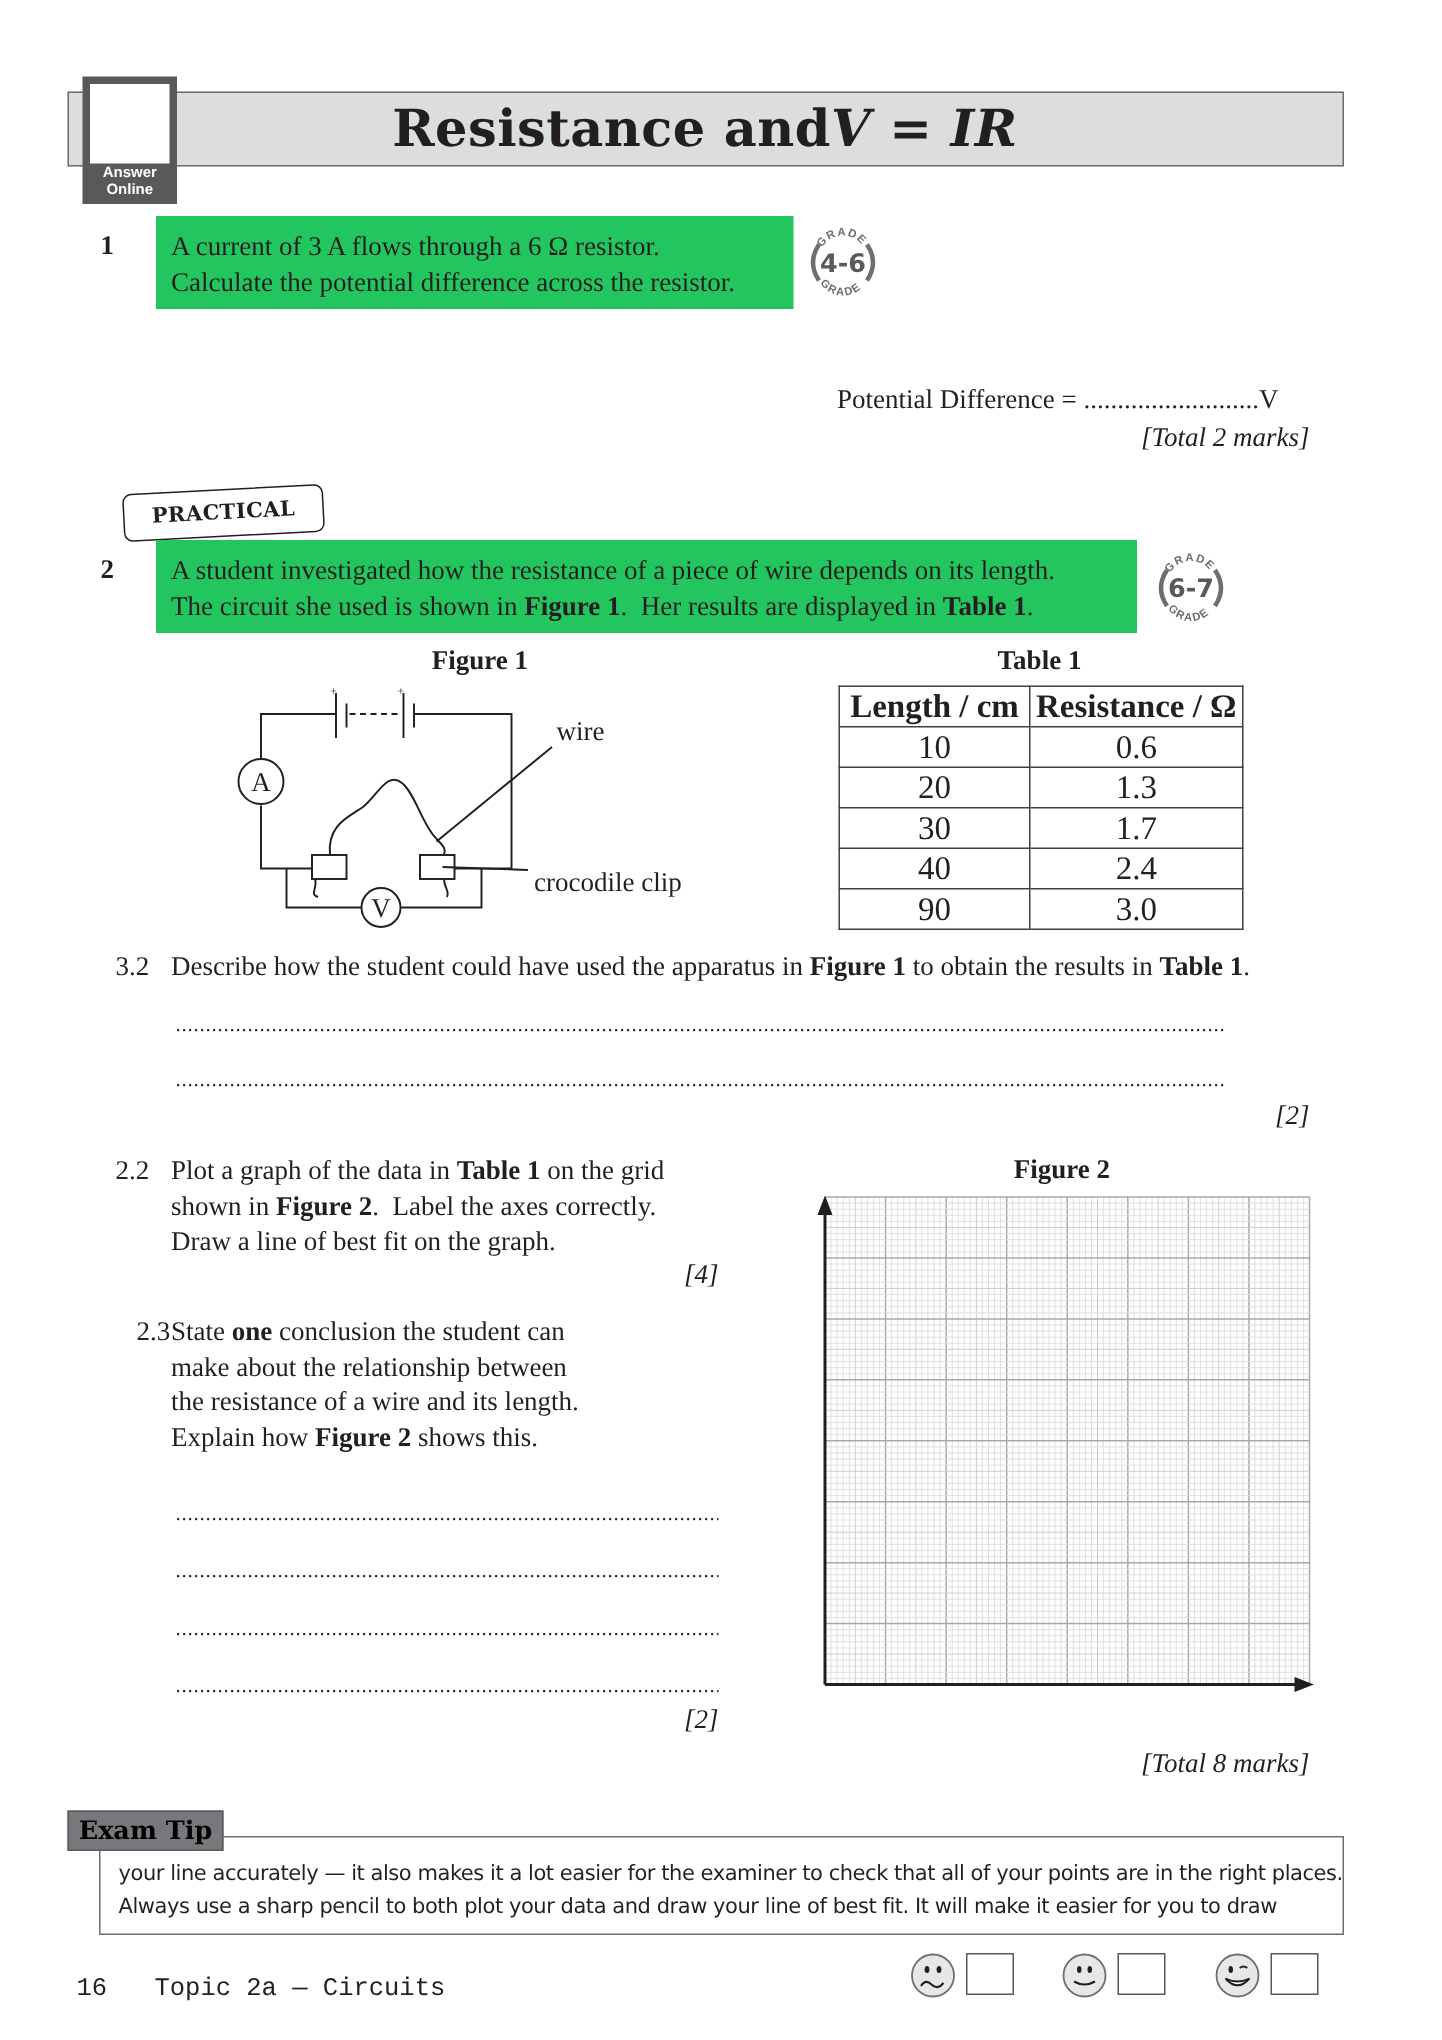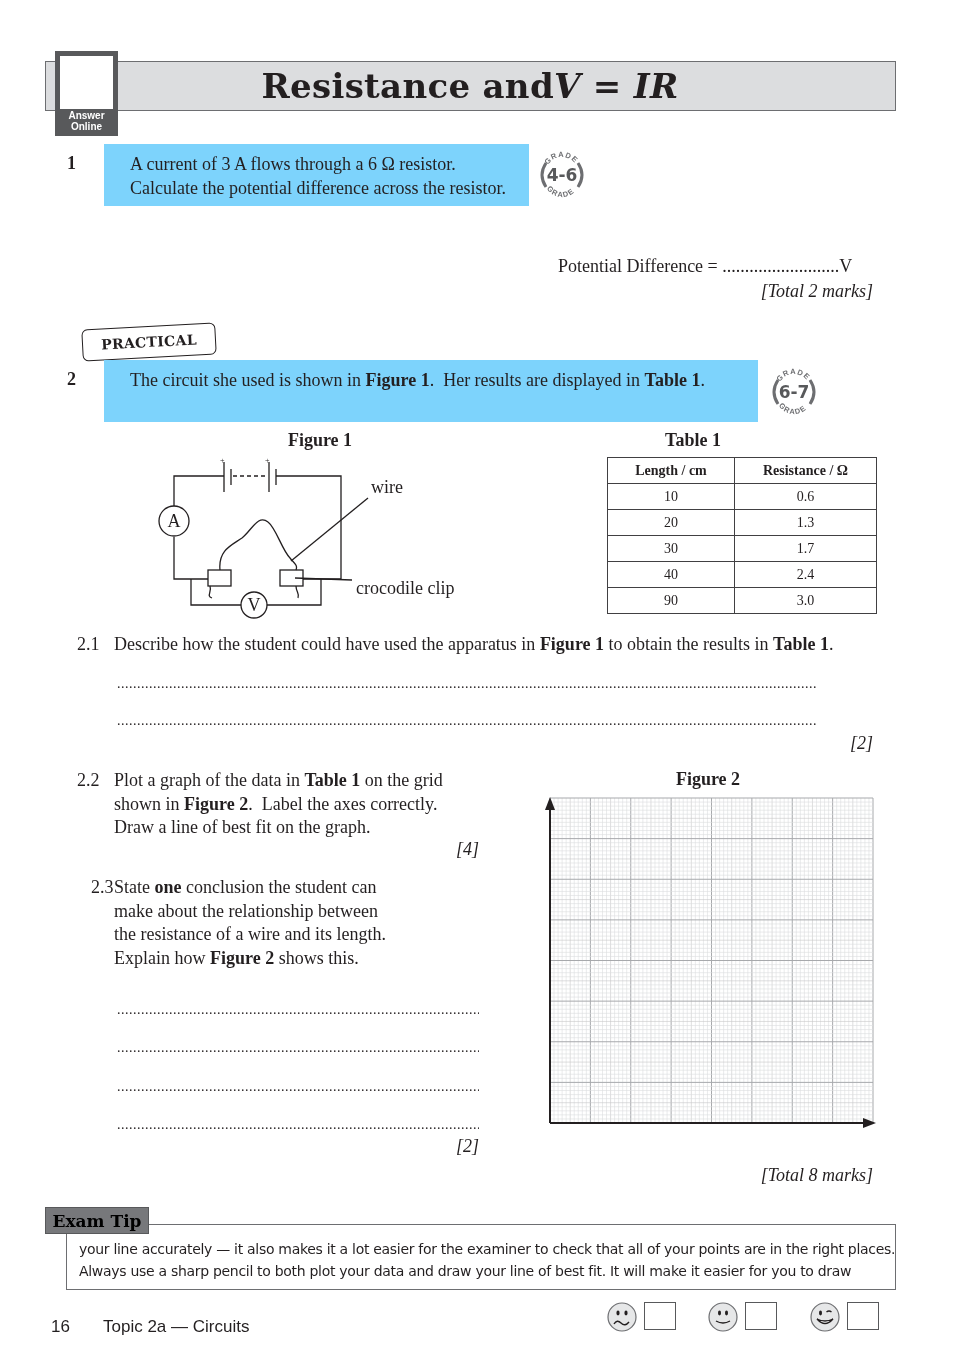--- a/index.html
+++ b/index.html
@@ -14,50 +14,50 @@
                 justify-content: center; font-family: "DejaVu Serif", serif; font-weight: bold;
                 font-size: 34px; letter-spacing: 0.3px; color: #231f20; }
   .title-text i { font-style: italic; }
   .answer-box { left: 55px; top: 51px; width: 63px; height: 85px; background: #58595b;
                 box-sizing: border-box; }
   .answer-inner { left: 60px; top: 56px; width: 53px; height: 53px; background: #ffffff; }
   .answer-label { left: 55px; top: 110px; width: 63px; text-align: center; color: #ffffff;
                   font-family: "Liberation Sans", sans-serif; font-size: 10px; font-weight: bold; line-height: 11px; }
 
   .qnum { font-family: "Liberation Serif", serif; font-weight: bold; font-size: 18px; }
-  .qbox { background: #7dd3fc; font-size: 18px; line-height: 24px; padding: 8px 10px 5px 26px; box-sizing: border-box; }
+  .qbox { background: #22c55e; font-size: 18px; line-height: 24px; padding: 8px 10px 5px 10px; box-sizing: border-box; }
   .txt { font-size: 18px; line-height: 23.5px; }
   .marks { font-style: italic; font-size: 18px; }
   b { font-weight: bold; }
 
   .grade-badge { width: 52px; height: 52px; }
 
   .practical { left: 82px; top: 326px; width: 134px; height: 32px; border: 1.5px solid #231f20;
                border-radius: 6px; transform: rotate(-3deg); box-sizing: border-box; background: #fff;
                font-family: "DejaVu Serif", serif; font-weight: bold; font-size: 14px;
                display: flex; align-items: center; justify-content: center; letter-spacing: 0.3px; }
 
   .fig-title { font-weight: bold; font-size: 18px; text-align: center; }
 
-  table.results { border-collapse: collapse; font-size: 14px; margin-left: 48px; }
+  table.results { border-collapse: collapse; font-size: 22px; }
   table.results th, table.results td { border: 1.5px solid #414042; text-align: center; height: 25px; padding: 0; }
   table.results th { font-weight: bold; }
 
   .dots { font-size: 14px; letter-spacing: 0.5px; overflow: hidden; white-space: nowrap; color: #231f20; }
 
   .exam-tip-box { left: 66px; top: 1224px; width: 830px; height: 66px; border: 1.5px solid #6d6e71;
                   box-sizing: border-box; }
   .exam-tip-label { left: 45px; top: 1207px; width: 104px; height: 27px; background: #77787b;
                     border: 1px solid #58595b; box-sizing: border-box; color: #000000;
                     font-family: "DejaVu Serif", serif; font-weight: bold; font-size: 17px;
                     display: flex; align-items: center; justify-content: center; }
   .exam-tip-text { left: 79px; top: 1238px; width: 815px; font-family: "DejaVu Sans", sans-serif;
                    font-size: 14px; line-height: 22px; color: #231f20; letter-spacing: -0.3px; }
 
-  .footer { font-family: Liberation Sans, sans-serif; font-size: 17px; }
+  .footer { font-family: Liberation Mono, monospace; font-size: 17px; }
   .tick-box { width: 32px; height: 28px; border: 1.5px solid #58595b; box-sizing: border-box; background: #fff; }
 </style>
 </head>
 <body>
 
 <div class="abs title-bar"></div>
 <div class="abs title-text">
   <span>Resistance and </span>
     <i>V</i>
     <span style="white-space:pre"> = </span>
@@ -88,20 +88,21 @@
 </svg>
 
 <div class="abs txt" style="left:558px; top:255px;">
   <span style="white-space:pre">Potential Difference = </span><span>..........................</span><span>V</span>
 </div>
 <div class="abs marks" style="right:88px; top:281px;">[Total 2 marks]</div>
 
 <div class="abs practical">PRACTICAL</div>
 <div class="abs qnum" style="left:67px; top:369px;">2</div>
 <div class="abs qbox" style="left:104px; top:360px; width:654px; height:62px;">
+  <div>A student investigated how the resistance of a piece of wire depends on its length.</div>
   <div><span>The circuit she used is shown in </span><b>Figure 1</b><span style="white-space:pre">.  Her results are displayed in </span><b>Table 1</b><span>.</span></div>
 </div>
 <svg class="abs grade-badge" style="left:768px; top:366px;" viewBox="0 0 52 52">
   <defs>
     <path id="arcTop2" d="M10,24 A16,16 0 0 1 42,24"></path>
     <path id="arcBot2" d="M8,30 A18,18 0 0 0 44,30"></path>
   </defs>
   <text font-family="Liberation Sans, sans-serif" font-size="7.5" font-weight="bold" fill="#6d6e71" letter-spacing="1"><textPath href="#arcTop2" startOffset="8">GRADE</textPath></text>
   <text font-family="Liberation Sans, sans-serif" font-size="7.5" font-weight="bold" fill="#6d6e71" letter-spacing="1"><textPath href="#arcBot2" startOffset="10">GRADE</textPath></text>
   <path d="M10,14 Q2,26 10,38" stroke="#6d6e71" stroke-width="3" fill="none"></path>
@@ -171,21 +172,21 @@
         <td>40</td>
         <td>2.4</td>
       </tr>
     <tr>
         <td>90</td>
         <td>3.0</td>
       </tr>
   </tbody>
 </table>
 
-<div class="abs txt" style="left:77px; top:633px;">2.1</div>
+<div class="abs txt" style="left:77px; top:633px;">3.2</div>
 <div class="abs txt" style="left:114px; top:633px; white-space:nowrap;"><span>Describe how the student could have used the apparatus in </span><b>Figure 1</b><span> to obtain the results in </span><b>Table 1</b><span>.</span></div>
 <div class="abs dots" style="left:117px; top:676px; width:755px;">...............................................................................................................................................................................</div>
 <div class="abs dots" style="left:117px; top:713px; width:755px;">...............................................................................................................................................................................</div>
 <div class="abs marks" style="right:88px; top:733px;">[2]</div>
 
 <div class="abs txt" style="left:77px; top:769px;">2.2</div>
 <div class="abs txt" style="left:114px; top:769px; width:380px;">
   <div><span>Plot a graph of the data in </span><b>Table 1</b><span> on the grid</span></div>
   <div><span>shown in </span><b>Figure 2</b><span style="white-space:pre">.  Label the axes correctly.</span></div>
   <div>Draw a line of best fit on the graph.</div>

